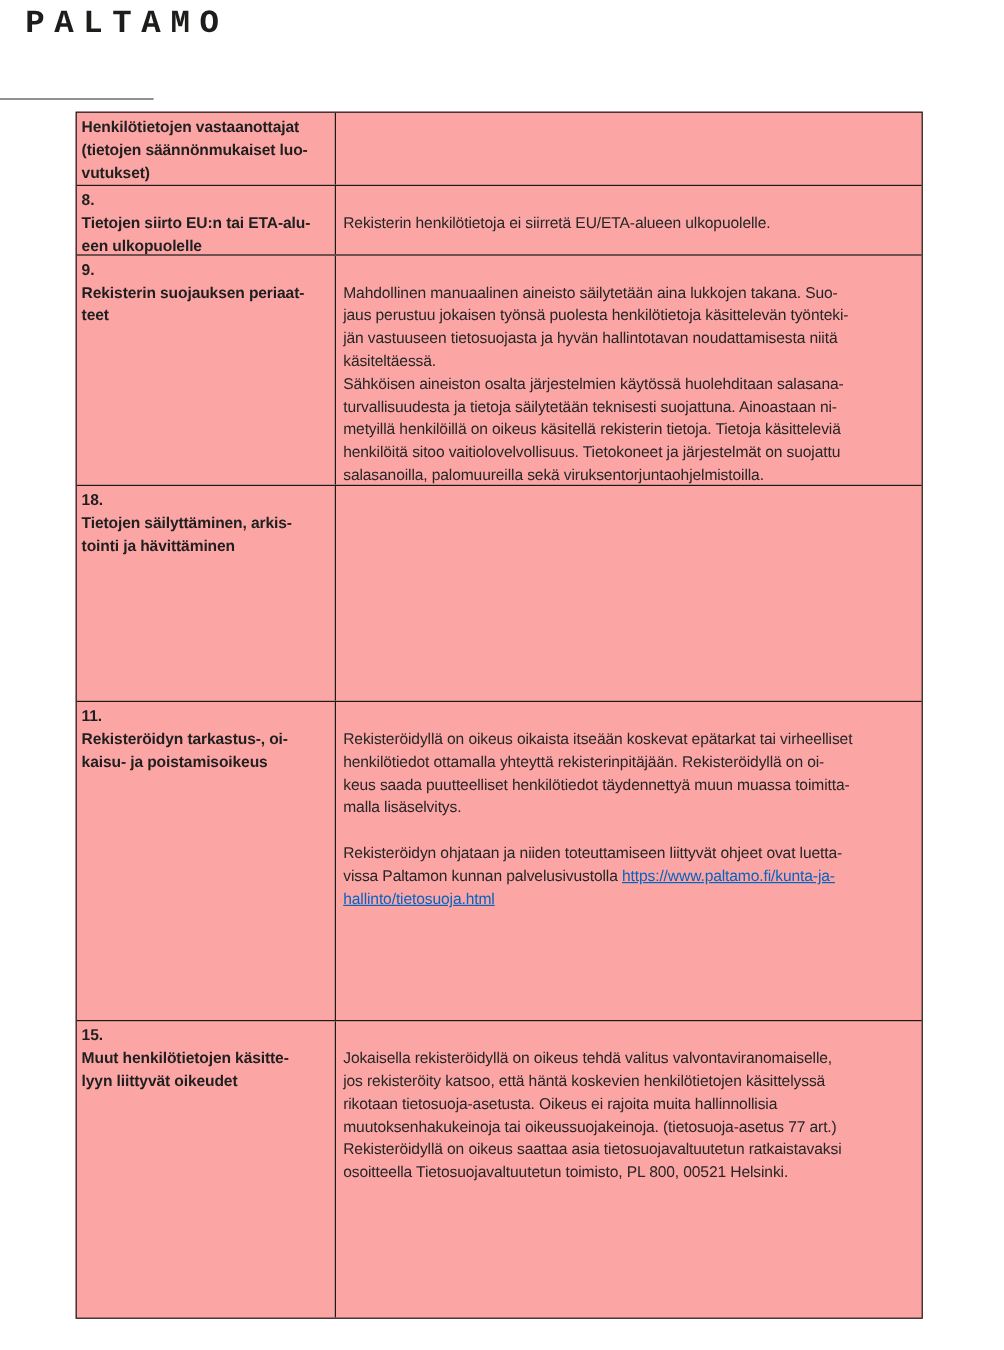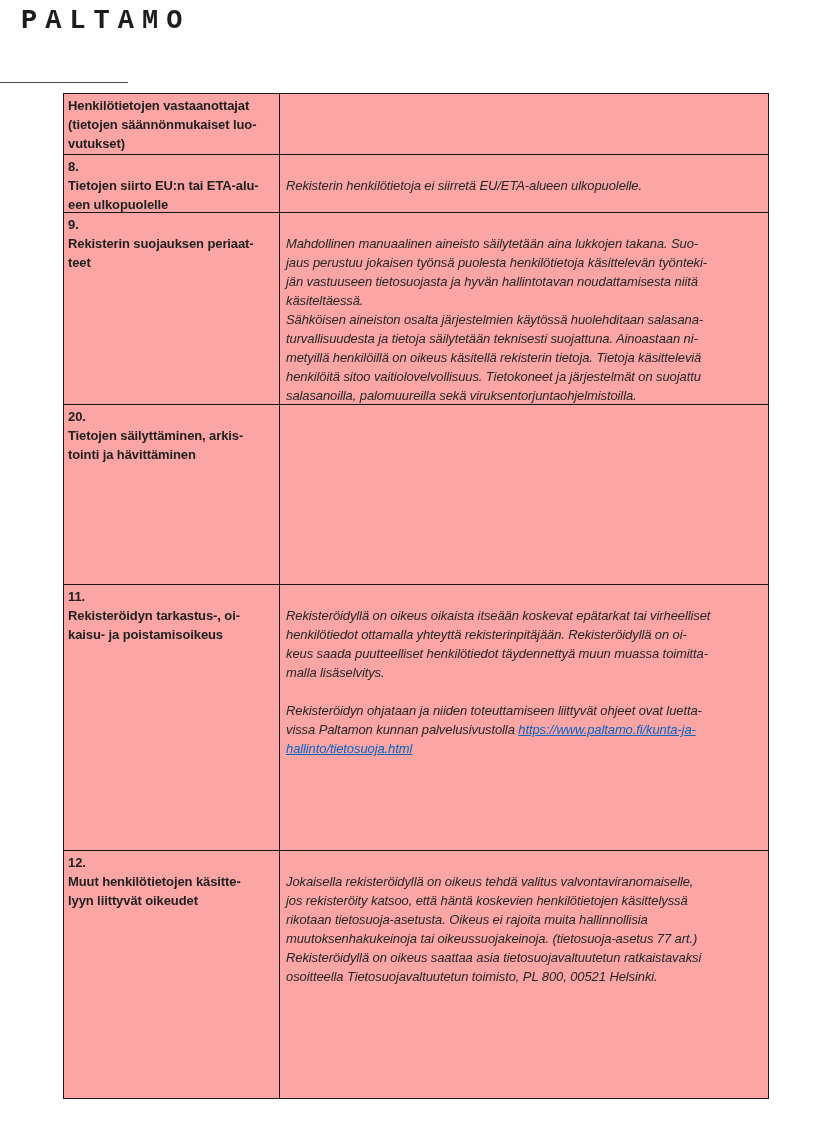--- a/index.html
+++ b/index.html
@@ -77,21 +77,20 @@
     white-space: pre-line;
     color: #1f1f1f;
   }
   .cell-right {
     flex: 1 1 auto;
     padding: 2px 5px 2px 6px;
   }
   .para {
     margin: 0;
     white-space: pre-line;
-    font-style: italic;
   }
   .para.gap { margin-top: 19px; }
   .doc-link {
     color: #0563c1;
     text-decoration: underline;
     cursor: pointer;
   }
 </style>
 </head>
 <body>
@@ -124,42 +123,42 @@
 jän vastuuseen tietosuojasta ja hyvän hallintotavan noudattamisesta niitä
 käsiteltäessä.</span></p>
           <p class="para"><span>Sähköisen aineiston osalta järjestelmien käytössä huolehditaan salasana-
 turvallisuudesta ja tietoja säilytetään teknisesti suojattuna. Ainoastaan ni-
 metyillä henkilöillä on oikeus käsitellä rekisterin tietoja. Tietoja käsitteleviä
 henkilöitä sitoo vaitiolovelvollisuus. Tietokoneet ja järjestelmät on suojattu
 salasanoilla, palomuureilla sekä viruksentorjuntaohjelmistoilla.</span></p>
         </div>
       </div>
       <div class="row">
-        <div class="cell cell-left">20.
+        <div class="cell cell-left">18.
 Tietojen säilyttäminen, arkis-
 tointi ja hävittäminen</div>
         <div class="cell cell-right">
         </div>
       </div>
       <div class="row">
         <div class="cell cell-left">11.
 Rekisteröidyn tarkastus-, oi-
 kaisu- ja poistamisoikeus</div>
         <div class="cell cell-right">
           <p class="para gap"><span>Rekisteröidyllä on oikeus oikaista itseään koskevat epätarkat tai virheelliset
 henkilötiedot ottamalla yhteyttä rekisterinpitäjään. Rekisteröidyllä on oi-
 keus saada puutteelliset henkilötiedot täydennettyä muun muassa toimitta-
 malla lisäselvitys.</span></p>
           <p class="para gap"><span>Rekisteröidyn ohjataan ja niiden toteuttamiseen liittyvät ohjeet ovat luetta-
 vissa Paltamon kunnan palvelusivustolla </span><a class="doc-link" href="#">https://www.paltamo.fi/kunta-ja-
 hallinto/tietosuoja.html</a></p>
         </div>
       </div>
       <div class="row">
-        <div class="cell cell-left">12.
+        <div class="cell cell-left">15.
 Muut henkilötietojen käsitte-
 lyyn liittyvät oikeudet</div>
         <div class="cell cell-right">
           <p class="para gap"><span>Jokaisella rekisteröidyllä on oikeus tehdä valitus valvontaviranomaiselle,
 jos rekisteröity katsoo, että häntä koskevien henkilötietojen käsittelyssä
 rikotaan tietosuoja-asetusta. Oikeus ei rajoita muita hallinnollisia
 muutoksenhakukeinoja tai oikeussuojakeinoja. (tietosuoja-asetus 77 art.)
 Rekisteröidyllä on oikeus saattaa asia tietosuojavaltuutetun ratkaistavaksi
 osoitteella Tietosuojavaltuutetun toimisto, PL 800, 00521 Helsinki.</span></p>
         </div>

